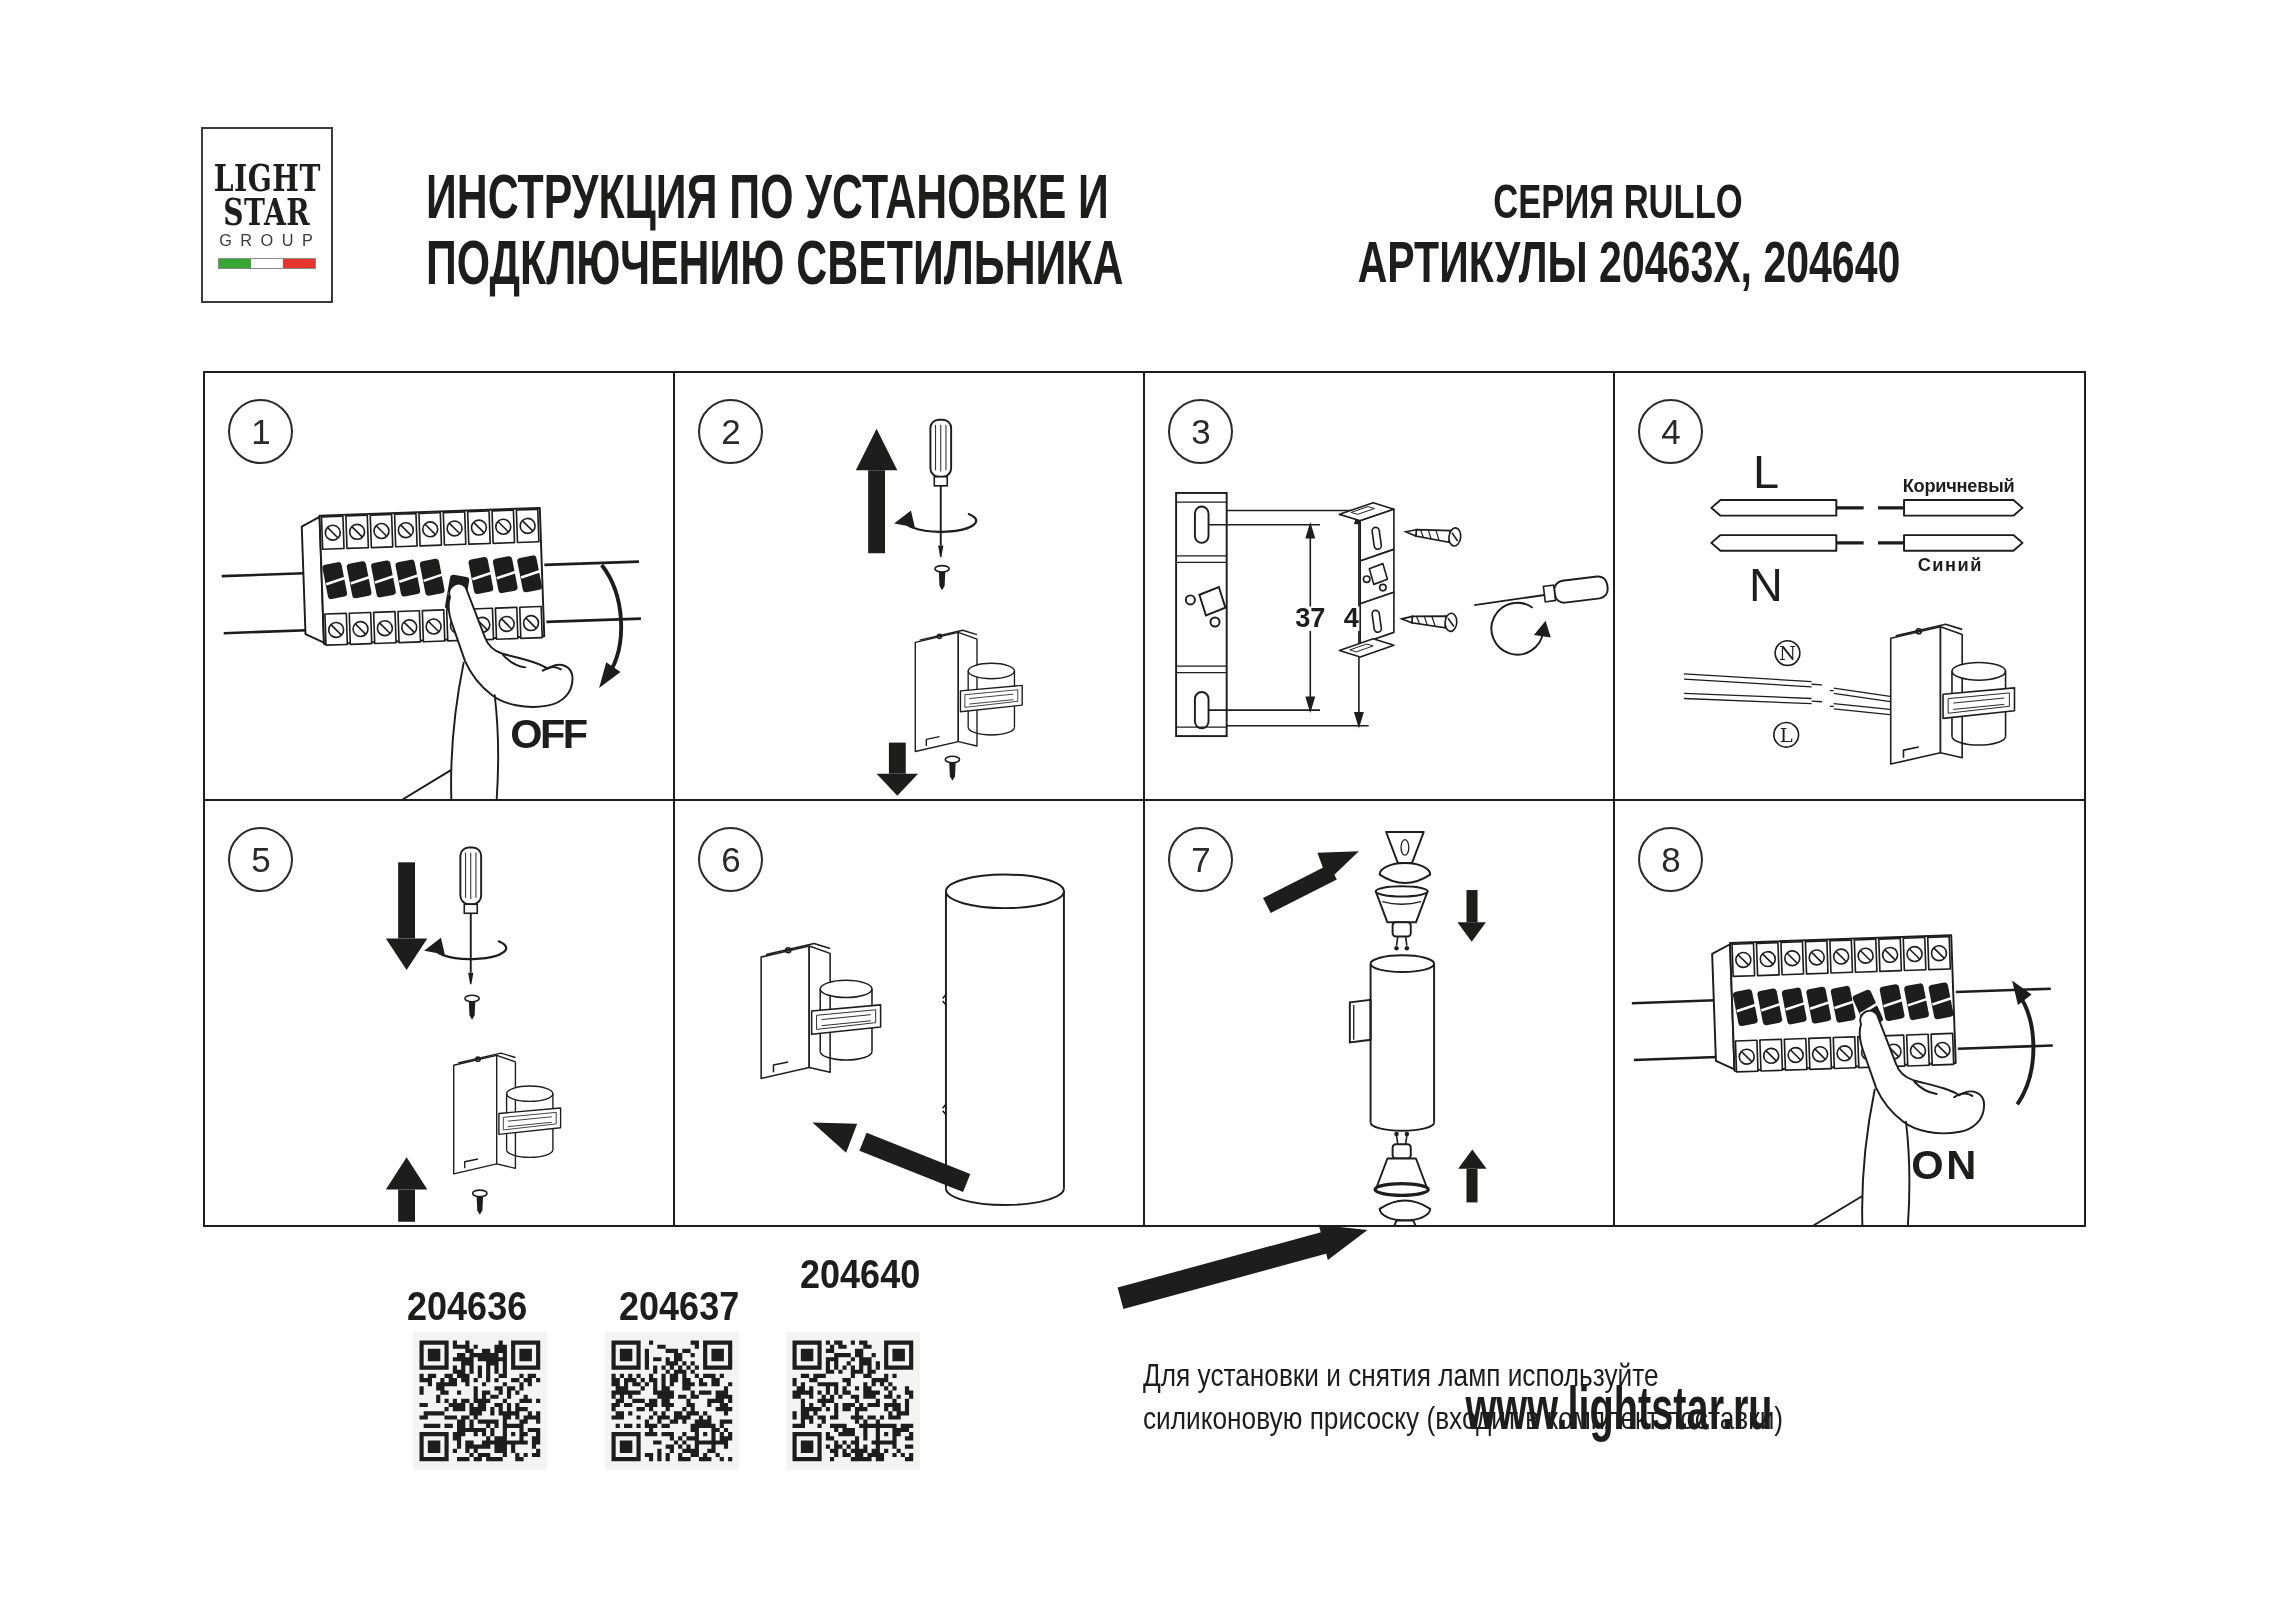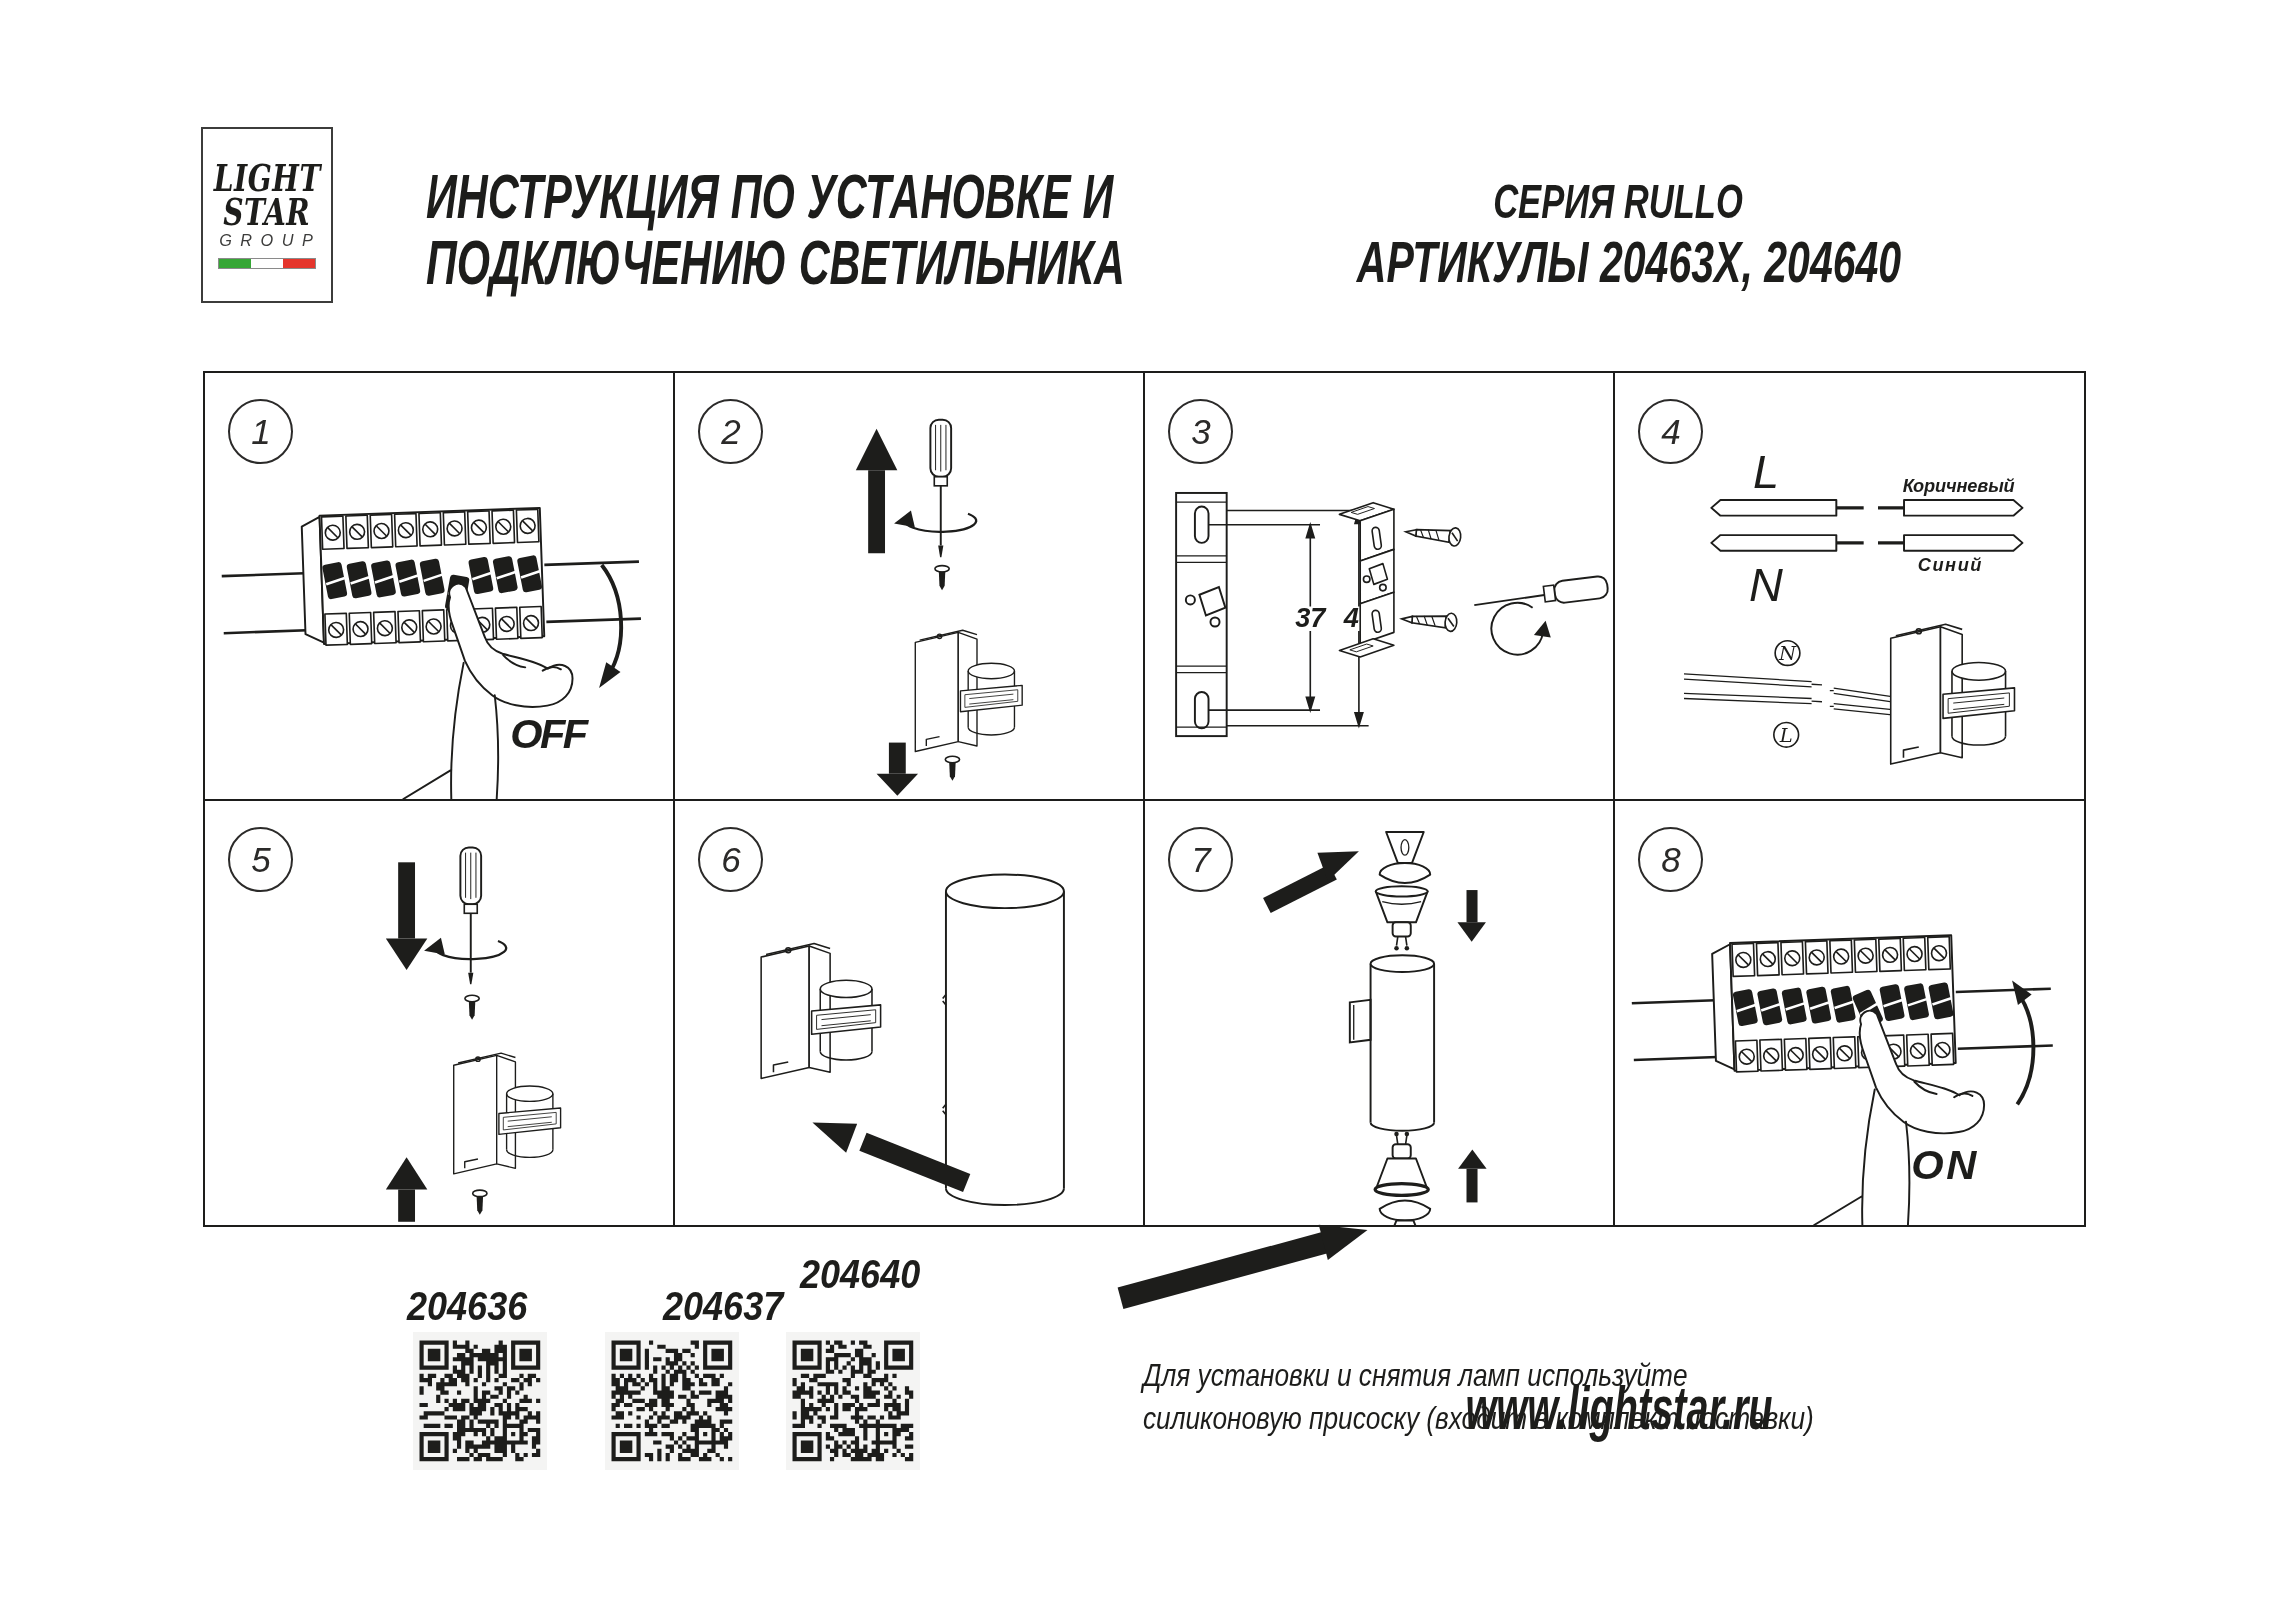--- a/index.html
+++ b/index.html
@@ -1,17 +1,17 @@
 <!DOCTYPE html>
 <html style="font-size:10.4px"><head>
 <meta charset="utf-8">
 <style>
   html,body{margin:0;padding:0;background:#fff;}
   #root{position:relative;width:2284px;height:1616px;background:#fff;overflow:hidden;
-        font-family:"Liberation Sans",sans-serif;color:#1d1d1b;font-style:italic;}
+        font-family:"Liberation Sans",sans-serif;color:#1d1d1b;}
   .abs{position:absolute;}
   .cond{transform-origin:left top;white-space:nowrap;font-weight:bold;color:#1d1d1b;}
   .condc{transform-origin:center top;white-space:nowrap;font-weight:bold;color:#1d1d1b;}
   
   #logo{left:201px;top:127px;width:132px;height:176px;border:2px solid #3c3c3b;
         display:flex;flex-direction:column;align-items:center;justify-content:center;box-sizing:border-box;}
   .brand{font-family:"DejaVu Serif",serif;font-weight:bold;font-size:38px;line-height:34px;
          transform:scaleX(0.74);letter-spacing:0.7px;}
   .group{font-family:"Liberation Sans",sans-serif;font-size:16.3px;letter-spacing:8.5px;
          margin-top:2px;margin-left:6.5px;color:#3c3c3b;}
@@ -613,21 +613,21 @@
   </svg>
 
   <div class="abs" style="left:401px;top:1284px;width:121px;text-align:center;">
     <div class="condc qr-num" style="transform:scaleX(0.9);">204636</div>
   </div>
   <svg class="abs" style="left:413px;top:1332px;width:134px;height:138px;" viewBox="0 0 206 212">
       <rect class="qrbg" x="0" y="0" width="206" height="212"></rect>
       <path d="M10.0,13.0h6.4v6.4h-6.4zM16.4,13.0h6.4v6.4h-6.4zM22.8,13.0h6.4v6.4h-6.4zM29.2,13.0h6.4v6.4h-6.4zM35.6,13.0h6.4v6.4h-6.4zM42.0,13.0h6.4v6.4h-6.4zM48.4,13.0h6.4v6.4h-6.4zM61.2,13.0h6.4v6.4h-6.4zM80.4,13.0h6.4v6.4h-6.4zM131.6,13.0h6.4v6.4h-6.4zM150.8,13.0h6.4v6.4h-6.4zM157.2,13.0h6.4v6.4h-6.4zM163.6,13.0h6.4v6.4h-6.4zM170.0,13.0h6.4v6.4h-6.4zM176.4,13.0h6.4v6.4h-6.4zM182.8,13.0h6.4v6.4h-6.4zM189.2,13.0h6.4v6.4h-6.4zM10.0,19.4h6.4v6.4h-6.4zM48.4,19.4h6.4v6.4h-6.4zM61.2,19.4h6.4v6.4h-6.4zM67.6,19.4h6.4v6.4h-6.4zM74.0,19.4h6.4v6.4h-6.4zM80.4,19.4h6.4v6.4h-6.4zM93.2,19.4h6.4v6.4h-6.4zM125.2,19.4h6.4v6.4h-6.4zM131.6,19.4h6.4v6.4h-6.4zM138.0,19.4h6.4v6.4h-6.4zM150.8,19.4h6.4v6.4h-6.4zM189.2,19.4h6.4v6.4h-6.4zM10.0,25.8h6.4v6.4h-6.4zM22.8,25.8h6.4v6.4h-6.4zM29.2,25.8h6.4v6.4h-6.4zM35.6,25.8h6.4v6.4h-6.4zM48.4,25.8h6.4v6.4h-6.4zM80.4,25.8h6.4v6.4h-6.4zM86.8,25.8h6.4v6.4h-6.4zM106.0,25.8h6.4v6.4h-6.4zM112.4,25.8h6.4v6.4h-6.4zM125.2,25.8h6.4v6.4h-6.4zM131.6,25.8h6.4v6.4h-6.4zM138.0,25.8h6.4v6.4h-6.4zM150.8,25.8h6.4v6.4h-6.4zM163.6,25.8h6.4v6.4h-6.4zM170.0,25.8h6.4v6.4h-6.4zM176.4,25.8h6.4v6.4h-6.4zM189.2,25.8h6.4v6.4h-6.4zM10.0,32.2h6.4v6.4h-6.4zM22.8,32.2h6.4v6.4h-6.4zM29.2,32.2h6.4v6.4h-6.4zM35.6,32.2h6.4v6.4h-6.4zM48.4,32.2h6.4v6.4h-6.4zM67.6,32.2h6.4v6.4h-6.4zM74.0,32.2h6.4v6.4h-6.4zM86.8,32.2h6.4v6.4h-6.4zM93.2,32.2h6.4v6.4h-6.4zM99.6,32.2h6.4v6.4h-6.4zM106.0,32.2h6.4v6.4h-6.4zM112.4,32.2h6.4v6.4h-6.4zM118.8,32.2h6.4v6.4h-6.4zM125.2,32.2h6.4v6.4h-6.4zM138.0,32.2h6.4v6.4h-6.4zM150.8,32.2h6.4v6.4h-6.4zM163.6,32.2h6.4v6.4h-6.4zM170.0,32.2h6.4v6.4h-6.4zM176.4,32.2h6.4v6.4h-6.4zM189.2,32.2h6.4v6.4h-6.4zM10.0,38.6h6.4v6.4h-6.4zM22.8,38.6h6.4v6.4h-6.4zM29.2,38.6h6.4v6.4h-6.4zM35.6,38.6h6.4v6.4h-6.4zM48.4,38.6h6.4v6.4h-6.4zM61.2,38.6h6.4v6.4h-6.4zM67.6,38.6h6.4v6.4h-6.4zM74.0,38.6h6.4v6.4h-6.4zM80.4,38.6h6.4v6.4h-6.4zM86.8,38.6h6.4v6.4h-6.4zM99.6,38.6h6.4v6.4h-6.4zM106.0,38.6h6.4v6.4h-6.4zM112.4,38.6h6.4v6.4h-6.4zM118.8,38.6h6.4v6.4h-6.4zM125.2,38.6h6.4v6.4h-6.4zM131.6,38.6h6.4v6.4h-6.4zM138.0,38.6h6.4v6.4h-6.4zM150.8,38.6h6.4v6.4h-6.4zM163.6,38.6h6.4v6.4h-6.4zM170.0,38.6h6.4v6.4h-6.4zM176.4,38.6h6.4v6.4h-6.4zM189.2,38.6h6.4v6.4h-6.4zM10.0,45.0h6.4v6.4h-6.4zM48.4,45.0h6.4v6.4h-6.4zM74.0,45.0h6.4v6.4h-6.4zM80.4,45.0h6.4v6.4h-6.4zM86.8,45.0h6.4v6.4h-6.4zM112.4,45.0h6.4v6.4h-6.4zM118.8,45.0h6.4v6.4h-6.4zM125.2,45.0h6.4v6.4h-6.4zM138.0,45.0h6.4v6.4h-6.4zM150.8,45.0h6.4v6.4h-6.4zM189.2,45.0h6.4v6.4h-6.4zM10.0,51.4h6.4v6.4h-6.4zM16.4,51.4h6.4v6.4h-6.4zM22.8,51.4h6.4v6.4h-6.4zM29.2,51.4h6.4v6.4h-6.4zM35.6,51.4h6.4v6.4h-6.4zM42.0,51.4h6.4v6.4h-6.4zM48.4,51.4h6.4v6.4h-6.4zM61.2,51.4h6.4v6.4h-6.4zM74.0,51.4h6.4v6.4h-6.4zM86.8,51.4h6.4v6.4h-6.4zM99.6,51.4h6.4v6.4h-6.4zM112.4,51.4h6.4v6.4h-6.4zM125.2,51.4h6.4v6.4h-6.4zM138.0,51.4h6.4v6.4h-6.4zM150.8,51.4h6.4v6.4h-6.4zM157.2,51.4h6.4v6.4h-6.4zM163.6,51.4h6.4v6.4h-6.4zM170.0,51.4h6.4v6.4h-6.4zM176.4,51.4h6.4v6.4h-6.4zM182.8,51.4h6.4v6.4h-6.4zM189.2,51.4h6.4v6.4h-6.4zM61.2,57.8h6.4v6.4h-6.4zM67.6,57.8h6.4v6.4h-6.4zM74.0,57.8h6.4v6.4h-6.4zM86.8,57.8h6.4v6.4h-6.4zM99.6,57.8h6.4v6.4h-6.4zM112.4,57.8h6.4v6.4h-6.4zM125.2,57.8h6.4v6.4h-6.4zM138.0,57.8h6.4v6.4h-6.4zM10.0,64.2h6.4v6.4h-6.4zM22.8,64.2h6.4v6.4h-6.4zM29.2,64.2h6.4v6.4h-6.4zM48.4,64.2h6.4v6.4h-6.4zM54.8,64.2h6.4v6.4h-6.4zM67.6,64.2h6.4v6.4h-6.4zM74.0,64.2h6.4v6.4h-6.4zM80.4,64.2h6.4v6.4h-6.4zM99.6,64.2h6.4v6.4h-6.4zM112.4,64.2h6.4v6.4h-6.4zM131.6,64.2h6.4v6.4h-6.4zM138.0,64.2h6.4v6.4h-6.4zM163.6,64.2h6.4v6.4h-6.4zM176.4,64.2h6.4v6.4h-6.4zM182.8,64.2h6.4v6.4h-6.4zM10.0,70.6h6.4v6.4h-6.4zM16.4,70.6h6.4v6.4h-6.4zM22.8,70.6h6.4v6.4h-6.4zM42.0,70.6h6.4v6.4h-6.4zM54.8,70.6h6.4v6.4h-6.4zM61.2,70.6h6.4v6.4h-6.4zM74.0,70.6h6.4v6.4h-6.4zM80.4,70.6h6.4v6.4h-6.4zM93.2,70.6h6.4v6.4h-6.4zM112.4,70.6h6.4v6.4h-6.4zM125.2,70.6h6.4v6.4h-6.4zM150.8,70.6h6.4v6.4h-6.4zM157.2,70.6h6.4v6.4h-6.4zM170.0,70.6h6.4v6.4h-6.4zM176.4,70.6h6.4v6.4h-6.4zM189.2,70.6h6.4v6.4h-6.4zM22.8,77.0h6.4v6.4h-6.4zM35.6,77.0h6.4v6.4h-6.4zM42.0,77.0h6.4v6.4h-6.4zM48.4,77.0h6.4v6.4h-6.4zM54.8,77.0h6.4v6.4h-6.4zM61.2,77.0h6.4v6.4h-6.4zM80.4,77.0h6.4v6.4h-6.4zM106.0,77.0h6.4v6.4h-6.4zM138.0,77.0h6.4v6.4h-6.4zM163.6,77.0h6.4v6.4h-6.4zM176.4,77.0h6.4v6.4h-6.4zM10.0,83.4h6.4v6.4h-6.4zM35.6,83.4h6.4v6.4h-6.4zM42.0,83.4h6.4v6.4h-6.4zM93.2,83.4h6.4v6.4h-6.4zM125.2,83.4h6.4v6.4h-6.4zM131.6,83.4h6.4v6.4h-6.4zM144.4,83.4h6.4v6.4h-6.4zM150.8,83.4h6.4v6.4h-6.4zM163.6,83.4h6.4v6.4h-6.4zM10.0,89.8h6.4v6.4h-6.4zM42.0,89.8h6.4v6.4h-6.4zM48.4,89.8h6.4v6.4h-6.4zM67.6,89.8h6.4v6.4h-6.4zM93.2,89.8h6.4v6.4h-6.4zM106.0,89.8h6.4v6.4h-6.4zM112.4,89.8h6.4v6.4h-6.4zM131.6,89.8h6.4v6.4h-6.4zM144.4,89.8h6.4v6.4h-6.4zM157.2,89.8h6.4v6.4h-6.4zM35.6,96.2h6.4v6.4h-6.4zM93.2,96.2h6.4v6.4h-6.4zM106.0,96.2h6.4v6.4h-6.4zM118.8,96.2h6.4v6.4h-6.4zM125.2,96.2h6.4v6.4h-6.4zM144.4,96.2h6.4v6.4h-6.4zM170.0,96.2h6.4v6.4h-6.4zM35.6,102.6h6.4v6.4h-6.4zM48.4,102.6h6.4v6.4h-6.4zM61.2,102.6h6.4v6.4h-6.4zM74.0,102.6h6.4v6.4h-6.4zM80.4,102.6h6.4v6.4h-6.4zM93.2,102.6h6.4v6.4h-6.4zM99.6,102.6h6.4v6.4h-6.4zM106.0,102.6h6.4v6.4h-6.4zM112.4,102.6h6.4v6.4h-6.4zM138.0,102.6h6.4v6.4h-6.4zM163.6,102.6h6.4v6.4h-6.4zM170.0,102.6h6.4v6.4h-6.4zM176.4,102.6h6.4v6.4h-6.4zM189.2,102.6h6.4v6.4h-6.4zM10.0,109.0h6.4v6.4h-6.4zM16.4,109.0h6.4v6.4h-6.4zM54.8,109.0h6.4v6.4h-6.4zM61.2,109.0h6.4v6.4h-6.4zM67.6,109.0h6.4v6.4h-6.4zM74.0,109.0h6.4v6.4h-6.4zM86.8,109.0h6.4v6.4h-6.4zM99.6,109.0h6.4v6.4h-6.4zM106.0,109.0h6.4v6.4h-6.4zM125.2,109.0h6.4v6.4h-6.4zM131.6,109.0h6.4v6.4h-6.4zM144.4,109.0h6.4v6.4h-6.4zM157.2,109.0h6.4v6.4h-6.4zM48.4,115.4h6.4v6.4h-6.4zM61.2,115.4h6.4v6.4h-6.4zM67.6,115.4h6.4v6.4h-6.4zM74.0,115.4h6.4v6.4h-6.4zM86.8,115.4h6.4v6.4h-6.4zM93.2,115.4h6.4v6.4h-6.4zM99.6,115.4h6.4v6.4h-6.4zM106.0,115.4h6.4v6.4h-6.4zM118.8,115.4h6.4v6.4h-6.4zM131.6,115.4h6.4v6.4h-6.4zM144.4,115.4h6.4v6.4h-6.4zM157.2,115.4h6.4v6.4h-6.4zM163.6,115.4h6.4v6.4h-6.4zM170.0,115.4h6.4v6.4h-6.4zM16.4,121.8h6.4v6.4h-6.4zM22.8,121.8h6.4v6.4h-6.4zM29.2,121.8h6.4v6.4h-6.4zM35.6,121.8h6.4v6.4h-6.4zM42.0,121.8h6.4v6.4h-6.4zM86.8,121.8h6.4v6.4h-6.4zM93.2,121.8h6.4v6.4h-6.4zM99.6,121.8h6.4v6.4h-6.4zM118.8,121.8h6.4v6.4h-6.4zM131.6,121.8h6.4v6.4h-6.4zM138.0,121.8h6.4v6.4h-6.4zM144.4,121.8h6.4v6.4h-6.4zM150.8,121.8h6.4v6.4h-6.4zM157.2,121.8h6.4v6.4h-6.4zM176.4,121.8h6.4v6.4h-6.4zM189.2,121.8h6.4v6.4h-6.4zM10.0,128.2h6.4v6.4h-6.4zM16.4,128.2h6.4v6.4h-6.4zM48.4,128.2h6.4v6.4h-6.4zM54.8,128.2h6.4v6.4h-6.4zM61.2,128.2h6.4v6.4h-6.4zM74.0,128.2h6.4v6.4h-6.4zM80.4,128.2h6.4v6.4h-6.4zM93.2,128.2h6.4v6.4h-6.4zM138.0,128.2h6.4v6.4h-6.4zM144.4,128.2h6.4v6.4h-6.4zM157.2,128.2h6.4v6.4h-6.4zM170.0,128.2h6.4v6.4h-6.4zM176.4,128.2h6.4v6.4h-6.4zM182.8,128.2h6.4v6.4h-6.4zM189.2,128.2h6.4v6.4h-6.4zM67.6,134.6h6.4v6.4h-6.4zM74.0,134.6h6.4v6.4h-6.4zM86.8,134.6h6.4v6.4h-6.4zM99.6,134.6h6.4v6.4h-6.4zM106.0,134.6h6.4v6.4h-6.4zM112.4,134.6h6.4v6.4h-6.4zM118.8,134.6h6.4v6.4h-6.4zM125.2,134.6h6.4v6.4h-6.4zM138.0,134.6h6.4v6.4h-6.4zM163.6,134.6h6.4v6.4h-6.4zM170.0,134.6h6.4v6.4h-6.4zM189.2,134.6h6.4v6.4h-6.4zM16.4,141.0h6.4v6.4h-6.4zM22.8,141.0h6.4v6.4h-6.4zM29.2,141.0h6.4v6.4h-6.4zM35.6,141.0h6.4v6.4h-6.4zM48.4,141.0h6.4v6.4h-6.4zM54.8,141.0h6.4v6.4h-6.4zM67.6,141.0h6.4v6.4h-6.4zM74.0,141.0h6.4v6.4h-6.4zM86.8,141.0h6.4v6.4h-6.4zM112.4,141.0h6.4v6.4h-6.4zM125.2,141.0h6.4v6.4h-6.4zM138.0,141.0h6.4v6.4h-6.4zM144.4,141.0h6.4v6.4h-6.4zM150.8,141.0h6.4v6.4h-6.4zM157.2,141.0h6.4v6.4h-6.4zM163.6,141.0h6.4v6.4h-6.4zM67.6,147.4h6.4v6.4h-6.4zM74.0,147.4h6.4v6.4h-6.4zM80.4,147.4h6.4v6.4h-6.4zM86.8,147.4h6.4v6.4h-6.4zM93.2,147.4h6.4v6.4h-6.4zM99.6,147.4h6.4v6.4h-6.4zM106.0,147.4h6.4v6.4h-6.4zM118.8,147.4h6.4v6.4h-6.4zM138.0,147.4h6.4v6.4h-6.4zM163.6,147.4h6.4v6.4h-6.4zM176.4,147.4h6.4v6.4h-6.4zM182.8,147.4h6.4v6.4h-6.4zM189.2,147.4h6.4v6.4h-6.4zM10.0,153.8h6.4v6.4h-6.4zM16.4,153.8h6.4v6.4h-6.4zM22.8,153.8h6.4v6.4h-6.4zM29.2,153.8h6.4v6.4h-6.4zM35.6,153.8h6.4v6.4h-6.4zM42.0,153.8h6.4v6.4h-6.4zM48.4,153.8h6.4v6.4h-6.4zM61.2,153.8h6.4v6.4h-6.4zM67.6,153.8h6.4v6.4h-6.4zM74.0,153.8h6.4v6.4h-6.4zM93.2,153.8h6.4v6.4h-6.4zM106.0,153.8h6.4v6.4h-6.4zM118.8,153.8h6.4v6.4h-6.4zM138.0,153.8h6.4v6.4h-6.4zM150.8,153.8h6.4v6.4h-6.4zM163.6,153.8h6.4v6.4h-6.4zM170.0,153.8h6.4v6.4h-6.4zM189.2,153.8h6.4v6.4h-6.4zM10.0,160.2h6.4v6.4h-6.4zM48.4,160.2h6.4v6.4h-6.4zM61.2,160.2h6.4v6.4h-6.4zM67.6,160.2h6.4v6.4h-6.4zM112.4,160.2h6.4v6.4h-6.4zM125.2,160.2h6.4v6.4h-6.4zM131.6,160.2h6.4v6.4h-6.4zM138.0,160.2h6.4v6.4h-6.4zM163.6,160.2h6.4v6.4h-6.4zM182.8,160.2h6.4v6.4h-6.4zM189.2,160.2h6.4v6.4h-6.4zM10.0,166.6h6.4v6.4h-6.4zM22.8,166.6h6.4v6.4h-6.4zM29.2,166.6h6.4v6.4h-6.4zM35.6,166.6h6.4v6.4h-6.4zM48.4,166.6h6.4v6.4h-6.4zM67.6,166.6h6.4v6.4h-6.4zM80.4,166.6h6.4v6.4h-6.4zM86.8,166.6h6.4v6.4h-6.4zM106.0,166.6h6.4v6.4h-6.4zM112.4,166.6h6.4v6.4h-6.4zM118.8,166.6h6.4v6.4h-6.4zM125.2,166.6h6.4v6.4h-6.4zM131.6,166.6h6.4v6.4h-6.4zM138.0,166.6h6.4v6.4h-6.4zM144.4,166.6h6.4v6.4h-6.4zM150.8,166.6h6.4v6.4h-6.4zM157.2,166.6h6.4v6.4h-6.4zM163.6,166.6h6.4v6.4h-6.4zM170.0,166.6h6.4v6.4h-6.4zM182.8,166.6h6.4v6.4h-6.4zM189.2,166.6h6.4v6.4h-6.4zM10.0,173.0h6.4v6.4h-6.4zM22.8,173.0h6.4v6.4h-6.4zM29.2,173.0h6.4v6.4h-6.4zM35.6,173.0h6.4v6.4h-6.4zM48.4,173.0h6.4v6.4h-6.4zM67.6,173.0h6.4v6.4h-6.4zM80.4,173.0h6.4v6.4h-6.4zM86.8,173.0h6.4v6.4h-6.4zM93.2,173.0h6.4v6.4h-6.4zM99.6,173.0h6.4v6.4h-6.4zM106.0,173.0h6.4v6.4h-6.4zM112.4,173.0h6.4v6.4h-6.4zM125.2,173.0h6.4v6.4h-6.4zM131.6,173.0h6.4v6.4h-6.4zM138.0,173.0h6.4v6.4h-6.4zM150.8,173.0h6.4v6.4h-6.4zM182.8,173.0h6.4v6.4h-6.4zM10.0,179.4h6.4v6.4h-6.4zM22.8,179.4h6.4v6.4h-6.4zM29.2,179.4h6.4v6.4h-6.4zM35.6,179.4h6.4v6.4h-6.4zM48.4,179.4h6.4v6.4h-6.4zM61.2,179.4h6.4v6.4h-6.4zM80.4,179.4h6.4v6.4h-6.4zM93.2,179.4h6.4v6.4h-6.4zM125.2,179.4h6.4v6.4h-6.4zM131.6,179.4h6.4v6.4h-6.4zM138.0,179.4h6.4v6.4h-6.4zM150.8,179.4h6.4v6.4h-6.4zM189.2,179.4h6.4v6.4h-6.4zM10.0,185.8h6.4v6.4h-6.4zM48.4,185.8h6.4v6.4h-6.4zM86.8,185.8h6.4v6.4h-6.4zM99.6,185.8h6.4v6.4h-6.4zM106.0,185.8h6.4v6.4h-6.4zM112.4,185.8h6.4v6.4h-6.4zM138.0,185.8h6.4v6.4h-6.4zM157.2,185.8h6.4v6.4h-6.4zM170.0,185.8h6.4v6.4h-6.4zM182.8,185.8h6.4v6.4h-6.4zM189.2,185.8h6.4v6.4h-6.4zM10.0,192.2h6.4v6.4h-6.4zM16.4,192.2h6.4v6.4h-6.4zM22.8,192.2h6.4v6.4h-6.4zM29.2,192.2h6.4v6.4h-6.4zM35.6,192.2h6.4v6.4h-6.4zM42.0,192.2h6.4v6.4h-6.4zM48.4,192.2h6.4v6.4h-6.4zM67.6,192.2h6.4v6.4h-6.4zM74.0,192.2h6.4v6.4h-6.4zM80.4,192.2h6.4v6.4h-6.4zM93.2,192.2h6.4v6.4h-6.4zM99.6,192.2h6.4v6.4h-6.4zM112.4,192.2h6.4v6.4h-6.4zM118.8,192.2h6.4v6.4h-6.4zM125.2,192.2h6.4v6.4h-6.4zM131.6,192.2h6.4v6.4h-6.4zM157.2,192.2h6.4v6.4h-6.4zM163.6,192.2h6.4v6.4h-6.4z" fill="#1d1d1b"></path>
     </svg>
 
-  <div class="abs" style="left:613px;top:1284px;width:121px;text-align:right;margin-left:44px;">
+  <div class="abs" style="left:613px;top:1284px;width:121px;text-align:right;">
     <div class="condc qr-num" style="transform:scaleX(0.9);">204637</div>
   </div>
   <svg class="abs" style="left:605px;top:1332px;width:134px;height:138px;" viewBox="0 0 206 212">
       <rect class="qrbg" x="0" y="0" width="206" height="212"></rect>
       <path d="M10.0,13.0h6.4v6.4h-6.4zM16.4,13.0h6.4v6.4h-6.4zM22.8,13.0h6.4v6.4h-6.4zM29.2,13.0h6.4v6.4h-6.4zM35.6,13.0h6.4v6.4h-6.4zM42.0,13.0h6.4v6.4h-6.4zM48.4,13.0h6.4v6.4h-6.4zM67.6,13.0h6.4v6.4h-6.4zM131.6,13.0h6.4v6.4h-6.4zM138.0,13.0h6.4v6.4h-6.4zM150.8,13.0h6.4v6.4h-6.4zM157.2,13.0h6.4v6.4h-6.4zM163.6,13.0h6.4v6.4h-6.4zM170.0,13.0h6.4v6.4h-6.4zM176.4,13.0h6.4v6.4h-6.4zM182.8,13.0h6.4v6.4h-6.4zM189.2,13.0h6.4v6.4h-6.4zM10.0,19.4h6.4v6.4h-6.4zM48.4,19.4h6.4v6.4h-6.4zM80.4,19.4h6.4v6.4h-6.4zM86.8,19.4h6.4v6.4h-6.4zM138.0,19.4h6.4v6.4h-6.4zM150.8,19.4h6.4v6.4h-6.4zM189.2,19.4h6.4v6.4h-6.4zM10.0,25.8h6.4v6.4h-6.4zM22.8,25.8h6.4v6.4h-6.4zM29.2,25.8h6.4v6.4h-6.4zM35.6,25.8h6.4v6.4h-6.4zM48.4,25.8h6.4v6.4h-6.4zM61.2,25.8h6.4v6.4h-6.4zM93.2,25.8h6.4v6.4h-6.4zM99.6,25.8h6.4v6.4h-6.4zM106.0,25.8h6.4v6.4h-6.4zM118.8,25.8h6.4v6.4h-6.4zM125.2,25.8h6.4v6.4h-6.4zM150.8,25.8h6.4v6.4h-6.4zM163.6,25.8h6.4v6.4h-6.4zM170.0,25.8h6.4v6.4h-6.4zM176.4,25.8h6.4v6.4h-6.4zM189.2,25.8h6.4v6.4h-6.4zM10.0,32.2h6.4v6.4h-6.4zM22.8,32.2h6.4v6.4h-6.4zM29.2,32.2h6.4v6.4h-6.4zM35.6,32.2h6.4v6.4h-6.4zM48.4,32.2h6.4v6.4h-6.4zM61.2,32.2h6.4v6.4h-6.4zM106.0,32.2h6.4v6.4h-6.4zM112.4,32.2h6.4v6.4h-6.4zM131.6,32.2h6.4v6.4h-6.4zM150.8,32.2h6.4v6.4h-6.4zM163.6,32.2h6.4v6.4h-6.4zM170.0,32.2h6.4v6.4h-6.4zM176.4,32.2h6.4v6.4h-6.4zM189.2,32.2h6.4v6.4h-6.4zM10.0,38.6h6.4v6.4h-6.4zM22.8,38.6h6.4v6.4h-6.4zM29.2,38.6h6.4v6.4h-6.4zM35.6,38.6h6.4v6.4h-6.4zM48.4,38.6h6.4v6.4h-6.4zM61.2,38.6h6.4v6.4h-6.4zM74.0,38.6h6.4v6.4h-6.4zM80.4,38.6h6.4v6.4h-6.4zM93.2,38.6h6.4v6.4h-6.4zM106.0,38.6h6.4v6.4h-6.4zM112.4,38.6h6.4v6.4h-6.4zM150.8,38.6h6.4v6.4h-6.4zM163.6,38.6h6.4v6.4h-6.4zM170.0,38.6h6.4v6.4h-6.4zM176.4,38.6h6.4v6.4h-6.4zM189.2,38.6h6.4v6.4h-6.4zM10.0,45.0h6.4v6.4h-6.4zM48.4,45.0h6.4v6.4h-6.4zM61.2,45.0h6.4v6.4h-6.4zM93.2,45.0h6.4v6.4h-6.4zM99.6,45.0h6.4v6.4h-6.4zM106.0,45.0h6.4v6.4h-6.4zM118.8,45.0h6.4v6.4h-6.4zM131.6,45.0h6.4v6.4h-6.4zM150.8,45.0h6.4v6.4h-6.4zM189.2,45.0h6.4v6.4h-6.4zM10.0,51.4h6.4v6.4h-6.4zM16.4,51.4h6.4v6.4h-6.4zM22.8,51.4h6.4v6.4h-6.4zM29.2,51.4h6.4v6.4h-6.4zM35.6,51.4h6.4v6.4h-6.4zM42.0,51.4h6.4v6.4h-6.4zM48.4,51.4h6.4v6.4h-6.4zM61.2,51.4h6.4v6.4h-6.4zM74.0,51.4h6.4v6.4h-6.4zM86.8,51.4h6.4v6.4h-6.4zM99.6,51.4h6.4v6.4h-6.4zM112.4,51.4h6.4v6.4h-6.4zM125.2,51.4h6.4v6.4h-6.4zM138.0,51.4h6.4v6.4h-6.4zM150.8,51.4h6.4v6.4h-6.4zM157.2,51.4h6.4v6.4h-6.4zM163.6,51.4h6.4v6.4h-6.4zM170.0,51.4h6.4v6.4h-6.4zM176.4,51.4h6.4v6.4h-6.4zM182.8,51.4h6.4v6.4h-6.4zM189.2,51.4h6.4v6.4h-6.4zM74.0,57.8h6.4v6.4h-6.4zM93.2,57.8h6.4v6.4h-6.4zM106.0,57.8h6.4v6.4h-6.4zM112.4,57.8h6.4v6.4h-6.4zM118.8,57.8h6.4v6.4h-6.4zM131.6,57.8h6.4v6.4h-6.4zM10.0,64.2h6.4v6.4h-6.4zM22.8,64.2h6.4v6.4h-6.4zM35.6,64.2h6.4v6.4h-6.4zM48.4,64.2h6.4v6.4h-6.4zM67.6,64.2h6.4v6.4h-6.4zM86.8,64.2h6.4v6.4h-6.4zM99.6,64.2h6.4v6.4h-6.4zM106.0,64.2h6.4v6.4h-6.4zM118.8,64.2h6.4v6.4h-6.4zM138.0,64.2h6.4v6.4h-6.4zM150.8,64.2h6.4v6.4h-6.4zM157.2,64.2h6.4v6.4h-6.4zM163.6,64.2h6.4v6.4h-6.4zM176.4,64.2h6.4v6.4h-6.4zM10.0,70.6h6.4v6.4h-6.4zM16.4,70.6h6.4v6.4h-6.4zM29.2,70.6h6.4v6.4h-6.4zM35.6,70.6h6.4v6.4h-6.4zM42.0,70.6h6.4v6.4h-6.4zM54.8,70.6h6.4v6.4h-6.4zM67.6,70.6h6.4v6.4h-6.4zM74.0,70.6h6.4v6.4h-6.4zM86.8,70.6h6.4v6.4h-6.4zM99.6,70.6h6.4v6.4h-6.4zM106.0,70.6h6.4v6.4h-6.4zM118.8,70.6h6.4v6.4h-6.4zM125.2,70.6h6.4v6.4h-6.4zM144.4,70.6h6.4v6.4h-6.4zM163.6,70.6h6.4v6.4h-6.4zM170.0,70.6h6.4v6.4h-6.4zM10.0,77.0h6.4v6.4h-6.4zM16.4,77.0h6.4v6.4h-6.4zM29.2,77.0h6.4v6.4h-6.4zM42.0,77.0h6.4v6.4h-6.4zM48.4,77.0h6.4v6.4h-6.4zM61.2,77.0h6.4v6.4h-6.4zM74.0,77.0h6.4v6.4h-6.4zM86.8,77.0h6.4v6.4h-6.4zM99.6,77.0h6.4v6.4h-6.4zM118.8,77.0h6.4v6.4h-6.4zM125.2,77.0h6.4v6.4h-6.4zM131.6,77.0h6.4v6.4h-6.4zM144.4,77.0h6.4v6.4h-6.4zM150.8,77.0h6.4v6.4h-6.4zM163.6,77.0h6.4v6.4h-6.4zM170.0,77.0h6.4v6.4h-6.4zM189.2,77.0h6.4v6.4h-6.4zM16.4,83.4h6.4v6.4h-6.4zM22.8,83.4h6.4v6.4h-6.4zM29.2,83.4h6.4v6.4h-6.4zM54.8,83.4h6.4v6.4h-6.4zM74.0,83.4h6.4v6.4h-6.4zM86.8,83.4h6.4v6.4h-6.4zM93.2,83.4h6.4v6.4h-6.4zM118.8,83.4h6.4v6.4h-6.4zM125.2,83.4h6.4v6.4h-6.4zM182.8,83.4h6.4v6.4h-6.4zM10.0,89.8h6.4v6.4h-6.4zM16.4,89.8h6.4v6.4h-6.4zM22.8,89.8h6.4v6.4h-6.4zM29.2,89.8h6.4v6.4h-6.4zM35.6,89.8h6.4v6.4h-6.4zM42.0,89.8h6.4v6.4h-6.4zM48.4,89.8h6.4v6.4h-6.4zM74.0,89.8h6.4v6.4h-6.4zM80.4,89.8h6.4v6.4h-6.4zM86.8,89.8h6.4v6.4h-6.4zM93.2,89.8h6.4v6.4h-6.4zM99.6,89.8h6.4v6.4h-6.4zM131.6,89.8h6.4v6.4h-6.4zM144.4,89.8h6.4v6.4h-6.4zM150.8,89.8h6.4v6.4h-6.4zM157.2,89.8h6.4v6.4h-6.4zM170.0,89.8h6.4v6.4h-6.4zM176.4,89.8h6.4v6.4h-6.4zM182.8,89.8h6.4v6.4h-6.4zM10.0,96.2h6.4v6.4h-6.4zM22.8,96.2h6.4v6.4h-6.4zM35.6,96.2h6.4v6.4h-6.4zM80.4,96.2h6.4v6.4h-6.4zM86.8,96.2h6.4v6.4h-6.4zM93.2,96.2h6.4v6.4h-6.4zM99.6,96.2h6.4v6.4h-6.4zM112.4,96.2h6.4v6.4h-6.4zM118.8,96.2h6.4v6.4h-6.4zM131.6,96.2h6.4v6.4h-6.4zM138.0,96.2h6.4v6.4h-6.4zM170.0,96.2h6.4v6.4h-6.4zM176.4,96.2h6.4v6.4h-6.4zM182.8,96.2h6.4v6.4h-6.4zM189.2,96.2h6.4v6.4h-6.4zM16.4,102.6h6.4v6.4h-6.4zM22.8,102.6h6.4v6.4h-6.4zM42.0,102.6h6.4v6.4h-6.4zM48.4,102.6h6.4v6.4h-6.4zM54.8,102.6h6.4v6.4h-6.4zM67.6,102.6h6.4v6.4h-6.4zM74.0,102.6h6.4v6.4h-6.4zM86.8,102.6h6.4v6.4h-6.4zM93.2,102.6h6.4v6.4h-6.4zM125.2,102.6h6.4v6.4h-6.4zM157.2,102.6h6.4v6.4h-6.4zM163.6,102.6h6.4v6.4h-6.4zM170.0,102.6h6.4v6.4h-6.4zM176.4,102.6h6.4v6.4h-6.4zM189.2,102.6h6.4v6.4h-6.4zM10.0,109.0h6.4v6.4h-6.4zM16.4,109.0h6.4v6.4h-6.4zM29.2,109.0h6.4v6.4h-6.4zM35.6,109.0h6.4v6.4h-6.4zM61.2,109.0h6.4v6.4h-6.4zM67.6,109.0h6.4v6.4h-6.4zM74.0,109.0h6.4v6.4h-6.4zM86.8,109.0h6.4v6.4h-6.4zM93.2,109.0h6.4v6.4h-6.4zM99.6,109.0h6.4v6.4h-6.4zM125.2,109.0h6.4v6.4h-6.4zM131.6,109.0h6.4v6.4h-6.4zM157.2,109.0h6.4v6.4h-6.4zM176.4,109.0h6.4v6.4h-6.4zM182.8,109.0h6.4v6.4h-6.4zM10.0,115.4h6.4v6.4h-6.4zM48.4,115.4h6.4v6.4h-6.4zM54.8,115.4h6.4v6.4h-6.4zM67.6,115.4h6.4v6.4h-6.4zM93.2,115.4h6.4v6.4h-6.4zM118.8,115.4h6.4v6.4h-6.4zM131.6,115.4h6.4v6.4h-6.4zM170.0,115.4h6.4v6.4h-6.4zM176.4,115.4h6.4v6.4h-6.4zM182.8,115.4h6.4v6.4h-6.4zM189.2,115.4h6.4v6.4h-6.4zM16.4,121.8h6.4v6.4h-6.4zM22.8,121.8h6.4v6.4h-6.4zM35.6,121.8h6.4v6.4h-6.4zM74.0,121.8h6.4v6.4h-6.4zM86.8,121.8h6.4v6.4h-6.4zM106.0,121.8h6.4v6.4h-6.4zM112.4,121.8h6.4v6.4h-6.4zM125.2,121.8h6.4v6.4h-6.4zM131.6,121.8h6.4v6.4h-6.4zM138.0,121.8h6.4v6.4h-6.4zM150.8,121.8h6.4v6.4h-6.4zM182.8,121.8h6.4v6.4h-6.4zM10.0,128.2h6.4v6.4h-6.4zM16.4,128.2h6.4v6.4h-6.4zM22.8,128.2h6.4v6.4h-6.4zM48.4,128.2h6.4v6.4h-6.4zM67.6,128.2h6.4v6.4h-6.4zM80.4,128.2h6.4v6.4h-6.4zM86.8,128.2h6.4v6.4h-6.4zM93.2,128.2h6.4v6.4h-6.4zM106.0,128.2h6.4v6.4h-6.4zM112.4,128.2h6.4v6.4h-6.4zM118.8,128.2h6.4v6.4h-6.4zM125.2,128.2h6.4v6.4h-6.4zM144.4,128.2h6.4v6.4h-6.4zM157.2,128.2h6.4v6.4h-6.4zM61.2,134.6h6.4v6.4h-6.4zM80.4,134.6h6.4v6.4h-6.4zM99.6,134.6h6.4v6.4h-6.4zM106.0,134.6h6.4v6.4h-6.4zM118.8,134.6h6.4v6.4h-6.4zM138.0,134.6h6.4v6.4h-6.4zM144.4,134.6h6.4v6.4h-6.4zM150.8,134.6h6.4v6.4h-6.4zM157.2,134.6h6.4v6.4h-6.4zM176.4,134.6h6.4v6.4h-6.4zM182.8,134.6h6.4v6.4h-6.4zM189.2,134.6h6.4v6.4h-6.4zM16.4,141.0h6.4v6.4h-6.4zM29.2,141.0h6.4v6.4h-6.4zM35.6,141.0h6.4v6.4h-6.4zM48.4,141.0h6.4v6.4h-6.4zM61.2,141.0h6.4v6.4h-6.4zM67.6,141.0h6.4v6.4h-6.4zM74.0,141.0h6.4v6.4h-6.4zM86.8,141.0h6.4v6.4h-6.4zM93.2,141.0h6.4v6.4h-6.4zM131.6,141.0h6.4v6.4h-6.4zM138.0,141.0h6.4v6.4h-6.4zM144.4,141.0h6.4v6.4h-6.4zM150.8,141.0h6.4v6.4h-6.4zM157.2,141.0h6.4v6.4h-6.4zM163.6,141.0h6.4v6.4h-6.4zM176.4,141.0h6.4v6.4h-6.4zM67.6,147.4h6.4v6.4h-6.4zM131.6,147.4h6.4v6.4h-6.4zM138.0,147.4h6.4v6.4h-6.4zM163.6,147.4h6.4v6.4h-6.4zM170.0,147.4h6.4v6.4h-6.4zM182.8,147.4h6.4v6.4h-6.4zM10.0,153.8h6.4v6.4h-6.4zM16.4,153.8h6.4v6.4h-6.4zM22.8,153.8h6.4v6.4h-6.4zM29.2,153.8h6.4v6.4h-6.4zM35.6,153.8h6.4v6.4h-6.4zM42.0,153.8h6.4v6.4h-6.4zM48.4,153.8h6.4v6.4h-6.4zM61.2,153.8h6.4v6.4h-6.4zM67.6,153.8h6.4v6.4h-6.4zM74.0,153.8h6.4v6.4h-6.4zM86.8,153.8h6.4v6.4h-6.4zM93.2,153.8h6.4v6.4h-6.4zM99.6,153.8h6.4v6.4h-6.4zM118.8,153.8h6.4v6.4h-6.4zM138.0,153.8h6.4v6.4h-6.4zM150.8,153.8h6.4v6.4h-6.4zM163.6,153.8h6.4v6.4h-6.4zM176.4,153.8h6.4v6.4h-6.4zM189.2,153.8h6.4v6.4h-6.4zM10.0,160.2h6.4v6.4h-6.4zM48.4,160.2h6.4v6.4h-6.4zM99.6,160.2h6.4v6.4h-6.4zM112.4,160.2h6.4v6.4h-6.4zM125.2,160.2h6.4v6.4h-6.4zM131.6,160.2h6.4v6.4h-6.4zM138.0,160.2h6.4v6.4h-6.4zM163.6,160.2h6.4v6.4h-6.4zM176.4,160.2h6.4v6.4h-6.4zM182.8,160.2h6.4v6.4h-6.4zM189.2,160.2h6.4v6.4h-6.4zM10.0,166.6h6.4v6.4h-6.4zM22.8,166.6h6.4v6.4h-6.4zM29.2,166.6h6.4v6.4h-6.4zM35.6,166.6h6.4v6.4h-6.4zM48.4,166.6h6.4v6.4h-6.4zM74.0,166.6h6.4v6.4h-6.4zM80.4,166.6h6.4v6.4h-6.4zM106.0,166.6h6.4v6.4h-6.4zM118.8,166.6h6.4v6.4h-6.4zM138.0,166.6h6.4v6.4h-6.4zM144.4,166.6h6.4v6.4h-6.4zM150.8,166.6h6.4v6.4h-6.4zM157.2,166.6h6.4v6.4h-6.4zM163.6,166.6h6.4v6.4h-6.4zM170.0,166.6h6.4v6.4h-6.4zM176.4,166.6h6.4v6.4h-6.4zM182.8,166.6h6.4v6.4h-6.4zM10.0,173.0h6.4v6.4h-6.4zM22.8,173.0h6.4v6.4h-6.4zM29.2,173.0h6.4v6.4h-6.4zM35.6,173.0h6.4v6.4h-6.4zM48.4,173.0h6.4v6.4h-6.4zM93.2,173.0h6.4v6.4h-6.4zM99.6,173.0h6.4v6.4h-6.4zM112.4,173.0h6.4v6.4h-6.4zM125.2,173.0h6.4v6.4h-6.4zM138.0,173.0h6.4v6.4h-6.4zM163.6,173.0h6.4v6.4h-6.4zM182.8,173.0h6.4v6.4h-6.4zM10.0,179.4h6.4v6.4h-6.4zM22.8,179.4h6.4v6.4h-6.4zM29.2,179.4h6.4v6.4h-6.4zM35.6,179.4h6.4v6.4h-6.4zM48.4,179.4h6.4v6.4h-6.4zM80.4,179.4h6.4v6.4h-6.4zM99.6,179.4h6.4v6.4h-6.4zM118.8,179.4h6.4v6.4h-6.4zM125.2,179.4h6.4v6.4h-6.4zM131.6,179.4h6.4v6.4h-6.4zM138.0,179.4h6.4v6.4h-6.4zM157.2,179.4h6.4v6.4h-6.4zM163.6,179.4h6.4v6.4h-6.4zM10.0,185.8h6.4v6.4h-6.4zM48.4,185.8h6.4v6.4h-6.4zM61.2,185.8h6.4v6.4h-6.4zM67.6,185.8h6.4v6.4h-6.4zM80.4,185.8h6.4v6.4h-6.4zM93.2,185.8h6.4v6.4h-6.4zM112.4,185.8h6.4v6.4h-6.4zM131.6,185.8h6.4v6.4h-6.4zM138.0,185.8h6.4v6.4h-6.4zM150.8,185.8h6.4v6.4h-6.4zM170.0,185.8h6.4v6.4h-6.4zM10.0,192.2h6.4v6.4h-6.4zM16.4,192.2h6.4v6.4h-6.4zM22.8,192.2h6.4v6.4h-6.4zM29.2,192.2h6.4v6.4h-6.4zM35.6,192.2h6.4v6.4h-6.4zM42.0,192.2h6.4v6.4h-6.4zM48.4,192.2h6.4v6.4h-6.4zM67.6,192.2h6.4v6.4h-6.4zM80.4,192.2h6.4v6.4h-6.4zM93.2,192.2h6.4v6.4h-6.4zM112.4,192.2h6.4v6.4h-6.4zM118.8,192.2h6.4v6.4h-6.4zM125.2,192.2h6.4v6.4h-6.4zM144.4,192.2h6.4v6.4h-6.4zM150.8,192.2h6.4v6.4h-6.4zM157.2,192.2h6.4v6.4h-6.4zM176.4,192.2h6.4v6.4h-6.4zM189.2,192.2h6.4v6.4h-6.4z" fill="#1d1d1b"></path>
     </svg>
 
   <div class="abs" style="left:794px;top:1252px;width:121px;text-align:center;">
     <div class="condc qr-num" style="transform:scaleX(0.9);">204640</div>
   </div>

